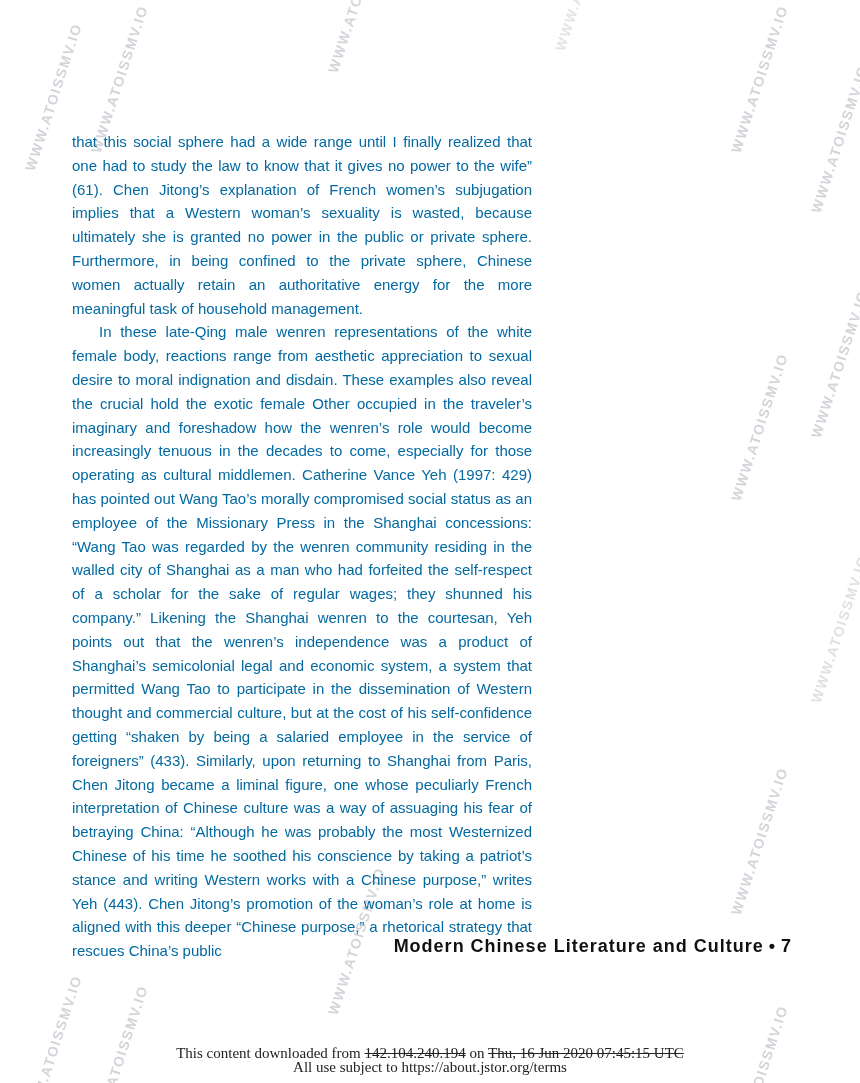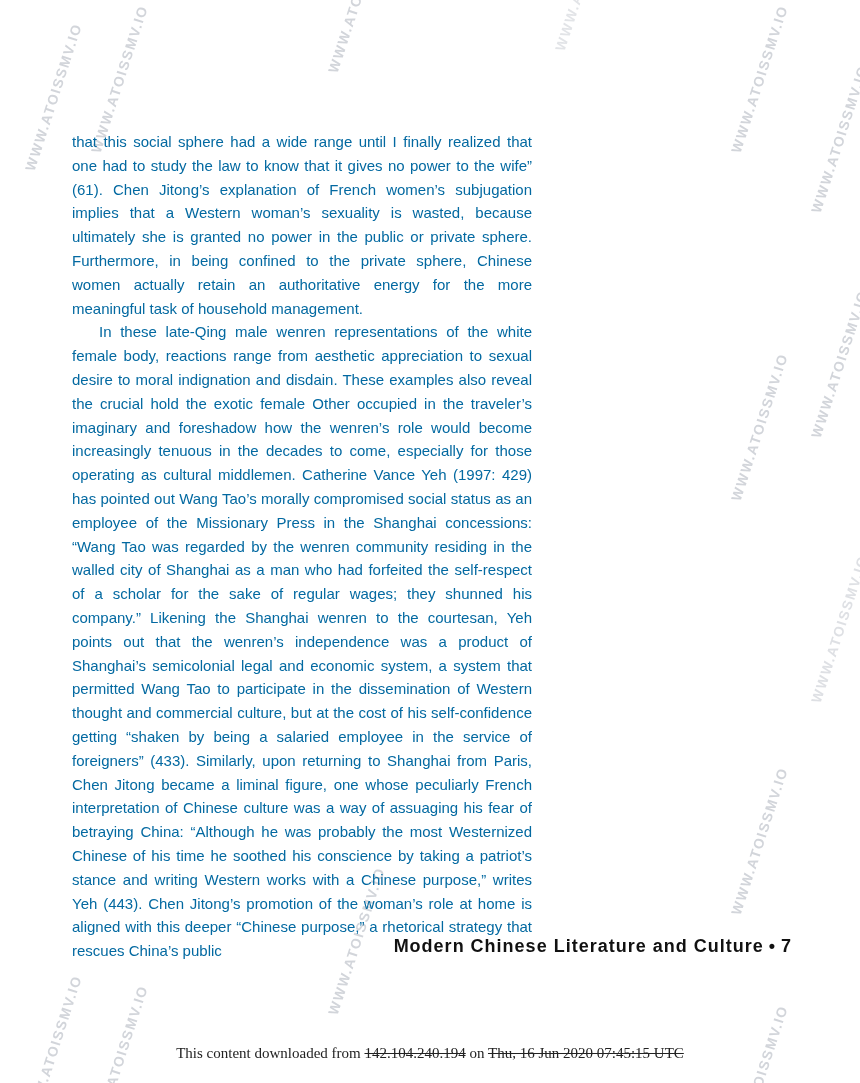--- a/index.html
+++ b/index.html
@@ -112,15 +112,16 @@
     <p><span>that this social sphere had a wide range until I finally realized that one had to study the law to know that it gives no power to the wife” (61). Chen Jitong’s explanation of French women’s subjugation implies that a Western woman’s sexuality is wasted, because ultimately she is granted no power in the public or private sphere. Furthermore, in being confined to the private sphere, Chinese women actually retain an authoritative energy for the more meaningful task of household management.</span></p>
     <p><span>In these late-Qing male </span><span class="it">wenren</span><span> representations of the white female body, reactions range from aesthetic appreciation to sexual desire to moral indignation and disdain. These examples also reveal the crucial hold the exotic female Other occupied in the traveler’s imaginary and foreshadow how the </span><span class="it">wenren</span><span>’s role would become increasingly tenuous in the decades to come, especially for those operating as cultural middlemen. Catherine Vance Yeh (1997: 429) has pointed out Wang Tao’s morally compromised social status as an employee of the Missionary Press in the Shanghai concessions: “Wang Tao was regarded by the </span><span class="it">wenren</span><span> community residing in the walled city of Shanghai as a man who had forfeited the self-respect of a scholar for the sake of regular wages; they shunned his company.” Likening the Shanghai </span><span class="it">wenren</span><span> to the courtesan, Yeh points out that the </span><span class="it">wenren</span><span>’s independence was a product of Shanghai’s semicolonial legal and economic system, a system that permitted Wang Tao to participate in the dissemination of Western thought and commercial culture, but at the cost of his self-confidence getting “shaken by being a salaried employee in the service of foreigners” (433). Similarly, upon returning to Shanghai from Paris, Chen Jitong became a liminal figure, one whose peculiarly French interpretation of Chinese culture was a way of assuaging his fear of betraying China: “Although he was probably the most Westernized Chinese of his time he soothed his conscience by taking a patriot’s stance and writing Western works with a Chinese purpose,” writes Yeh (443). Chen Jitong’s promotion of the woman’s role at home is aligned with this deeper “Chinese purpose,” a rhetorical strategy that rescues China’s public</span></p>
   </div>
 
   <div class="footer">
     <span>Modern Chinese Literature and Culture</span><span class="bullet">•</span><span>7</span>
   </div>
 
   <div class="jstor">
     <div><span>This content downloaded from </span><span class="redact">142.104.240.194</span><span> on </span><span class="redact">Thu, 16 Jun 2020 07:45:15 UTC</span></div>
+    <div>All use subject to https://about.jstor.org/terms</div>
   </div>
 
 </div>
 
 </body></html>

